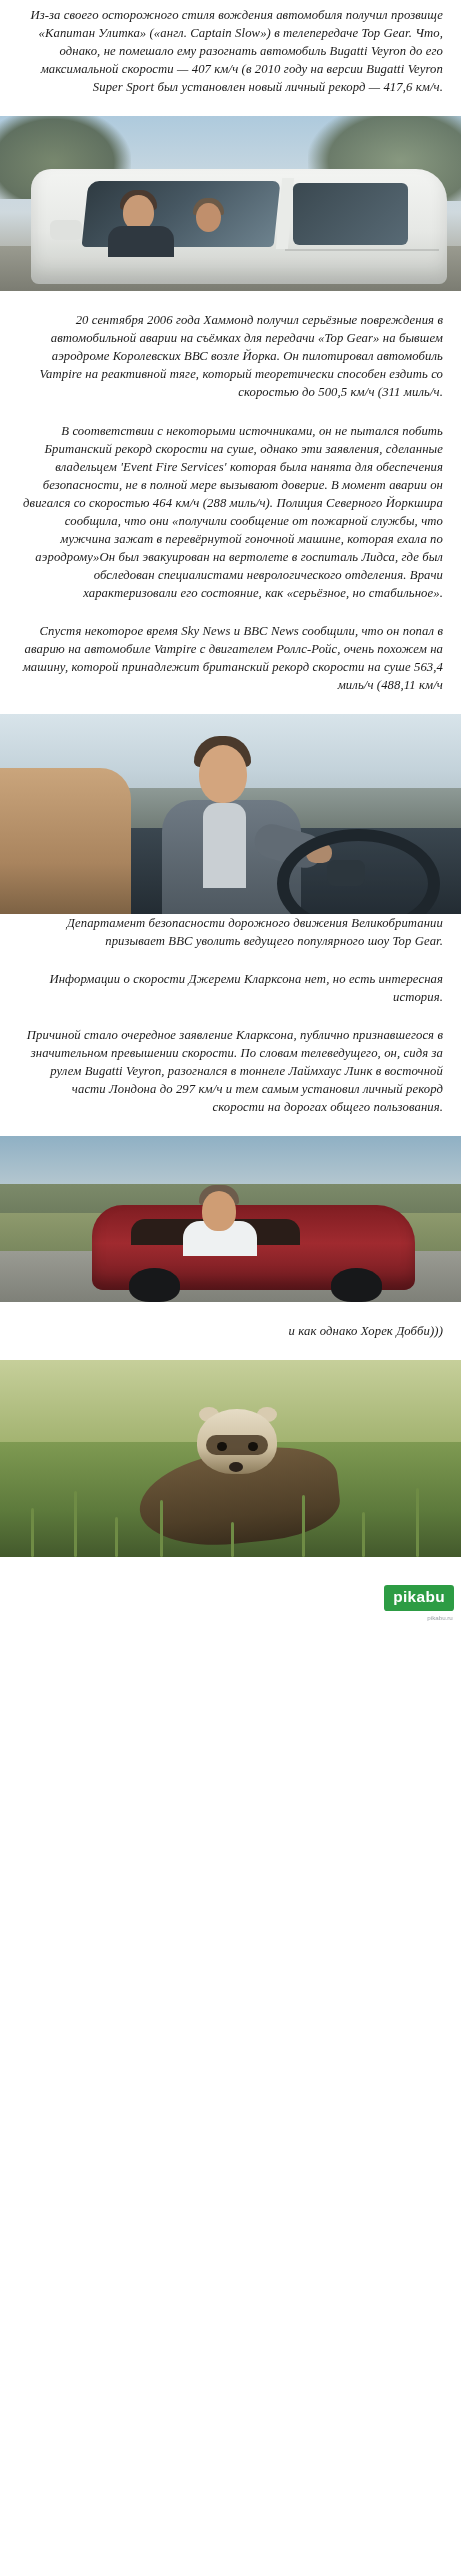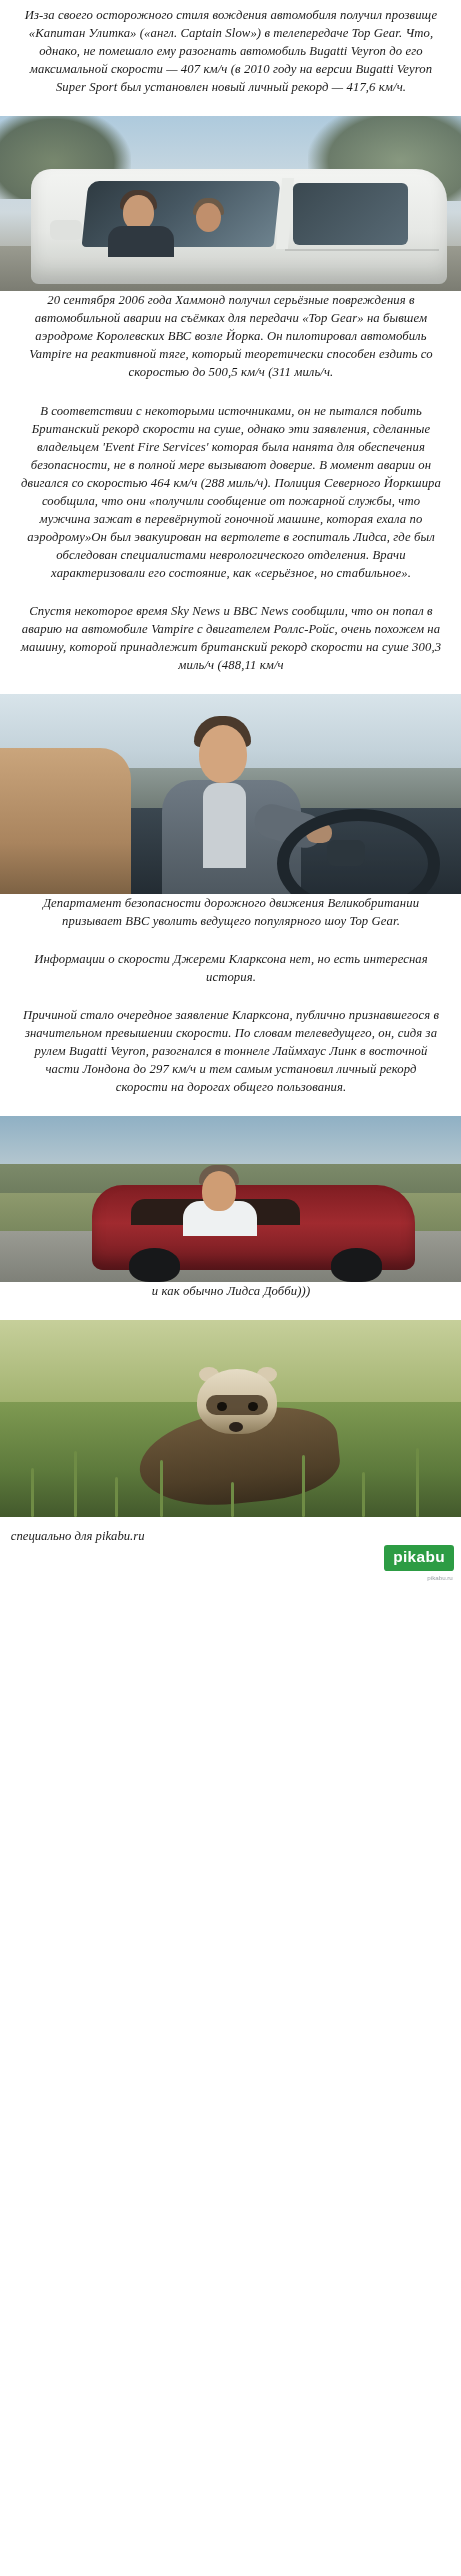--- a/index.html
+++ b/index.html
@@ -16,24 +16,24 @@
     position: relative;
     background: #ffffff;
   }
   .para {
     font-family: "Liberation Serif", serif;
     font-style: italic;
     font-size: 12.7px;
     line-height: 1.42;
     color: #1a1a1a;
     padding: 0 19px;
-    text-align: center;
+    text-align: right;
     letter-spacing: 0.1px;
   }
-  .block-gap-top { }
+  .block-gap-top { margin-top: 20px; }
   .block-gap-bottom { margin-bottom: 20px; }
 
   .photo {
     width: 462px;
     display: block;
     position: relative;
     overflow: hidden;
   }
 
   
@@ -334,21 +334,21 @@
       <div class="p1-person2-head"></div>
       <div class="p1-mirror"></div>
       <div class="p1-door-line"></div>
     </div>
   </div>
 
   <div class="para block-gap-top block-gap-bottom">20 сентября 2006 года Хаммонд получил серьёзные повреждения в автомобильной аварии на съёмках для передачи «Top Gear» на бывшем аэродроме Королевских ВВС возле Йорка. Он пилотировал автомобиль Vampire на реактивной тяге, который теоретически способен ездить со скоростью до 500,5 км/ч (311 миль/ч.</div>
 
   <div class="para block-gap-bottom">В соответствии с некоторыми источниками, он не пытался побить Британский рекорд скорости на суше, однако эти заявления, сделанные владельцем 'Event Fire Services' которая была нанята для обеспечения безопасности, не в полной мере вызывают доверие. В момент аварии он двигался со скоростью 464 км/ч (288 миль/ч). Полиция Северного Йоркшира сообщила, что они «получили сообщение от пожарной службы, что мужчина зажат в перевёрнутой гоночной машине, которая ехала по аэродрому»Он был эвакуирован на вертолете в госпиталь Лидса, где был обследован специалистами неврологического отделения. Врачи характеризовали его состояние, как «серьёзное, но стабильное».</div>
 
-  <div class="para block-gap-bottom">Спустя некоторое время Sky News и BBC News сообщили, что он попал в аварию на автомобиле Vampire с двигателем Роллс-Ройс, очень похожем на машину, которой принадлежит британский рекорд скорости на суше 300,3 миль/ч (488,11 км/ч</div>
+  <div class="para block-gap-bottom">Спустя некоторое время Sky News и BBC News сообщили, что он попал в аварию на автомобиле Vampire с двигателем Роллс-Ройс, очень похожем на машину, которой принадлежит британский рекорд скорости на суше 563,4 миль/ч (488,11 км/ч</div>
 
   <div class="photo photo2">
     <div class="p2-windshield"></div>
     <div class="p2-road"></div>
     <div class="p2-dash"></div>
     <div class="p2-doorpanel"></div>
     <div class="p2-torso"></div>
     <div class="p2-shirt"></div>
     <div class="p2-hair"></div>
     <div class="p2-head"></div>
@@ -371,21 +371,21 @@
     <div class="p3-road"></div>
     <div class="p3-car"></div>
     <div class="p3-interior"></div>
     <div class="p3-body"></div>
     <div class="p3-hair"></div>
     <div class="p3-head"></div>
     <div class="p3-wheel1"></div>
     <div class="p3-wheel2"></div>
   </div>
 
-  <div class="para block-gap-top block-gap-bottom">и как обычно Лидса Добби)))</div>
+  <div class="para block-gap-top block-gap-bottom">и как однако Хорек Добби)))</div>
 
   <div class="photo photo4">
     <div class="p4-blur-top"></div>
     <div class="p4-grass"></div>
     <div class="p4-body"></div>
     <div class="p4-ear-l"></div>
     <div class="p4-ear-r"></div>
     <div class="p4-head"></div>
     <div class="p4-mask"></div>
     <div class="p4-eye-l"></div>
@@ -395,19 +395,18 @@
     <div class="p4-grassblade" style="left:74px;  height:66px;"></div>
     <div class="p4-grassblade" style="left:115px; height:40px;"></div>
     <div class="p4-grassblade" style="left:160px; height:57px;"></div>
     <div class="p4-grassblade" style="left:231px; height:35px;"></div>
     <div class="p4-grassblade" style="left:302px; height:62px;"></div>
     <div class="p4-grassblade" style="left:362px; height:45px;"></div>
     <div class="p4-grassblade" style="left:416px; height:69px;"></div>
   </div>
 
   <div class="footer">
-    <div class="footer-text">специально для pikabu.ru</div>
     <div class="pikabu-logo">pikabu</div>
     <div class="pikabu-sub">pikabu.ru</div>
   </div>
 
 </div>
 
 
 </body></html>

